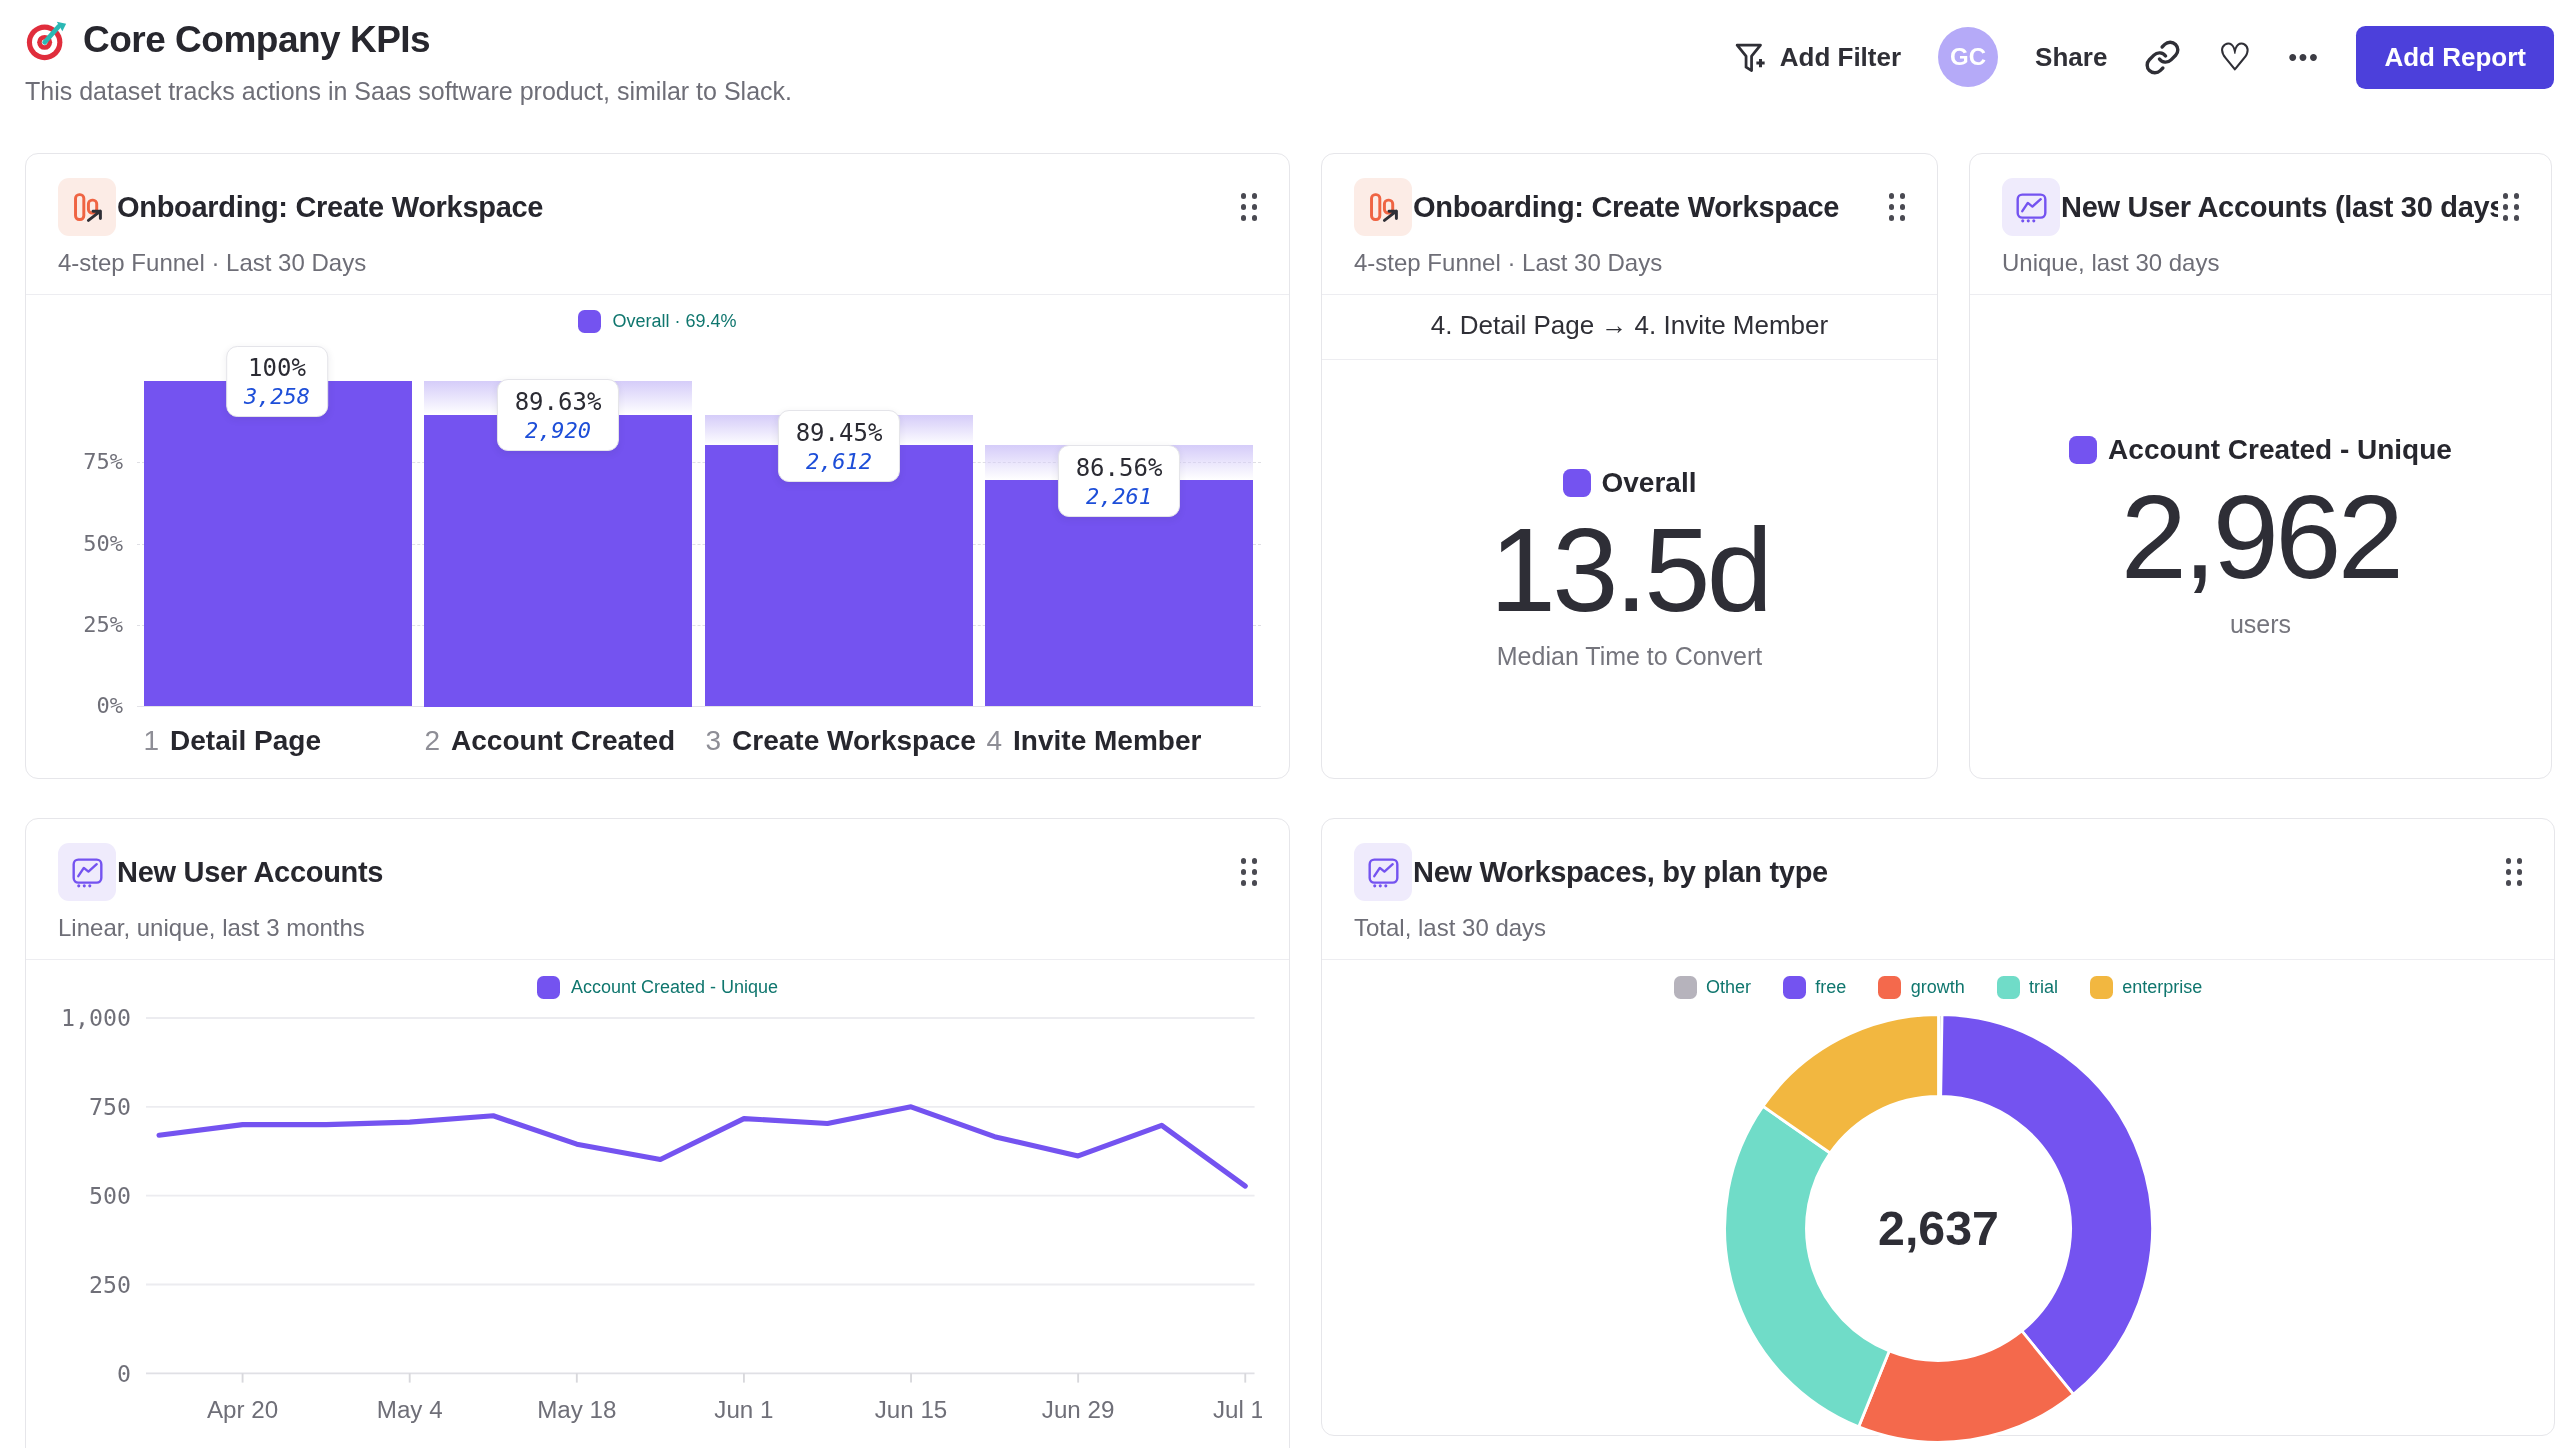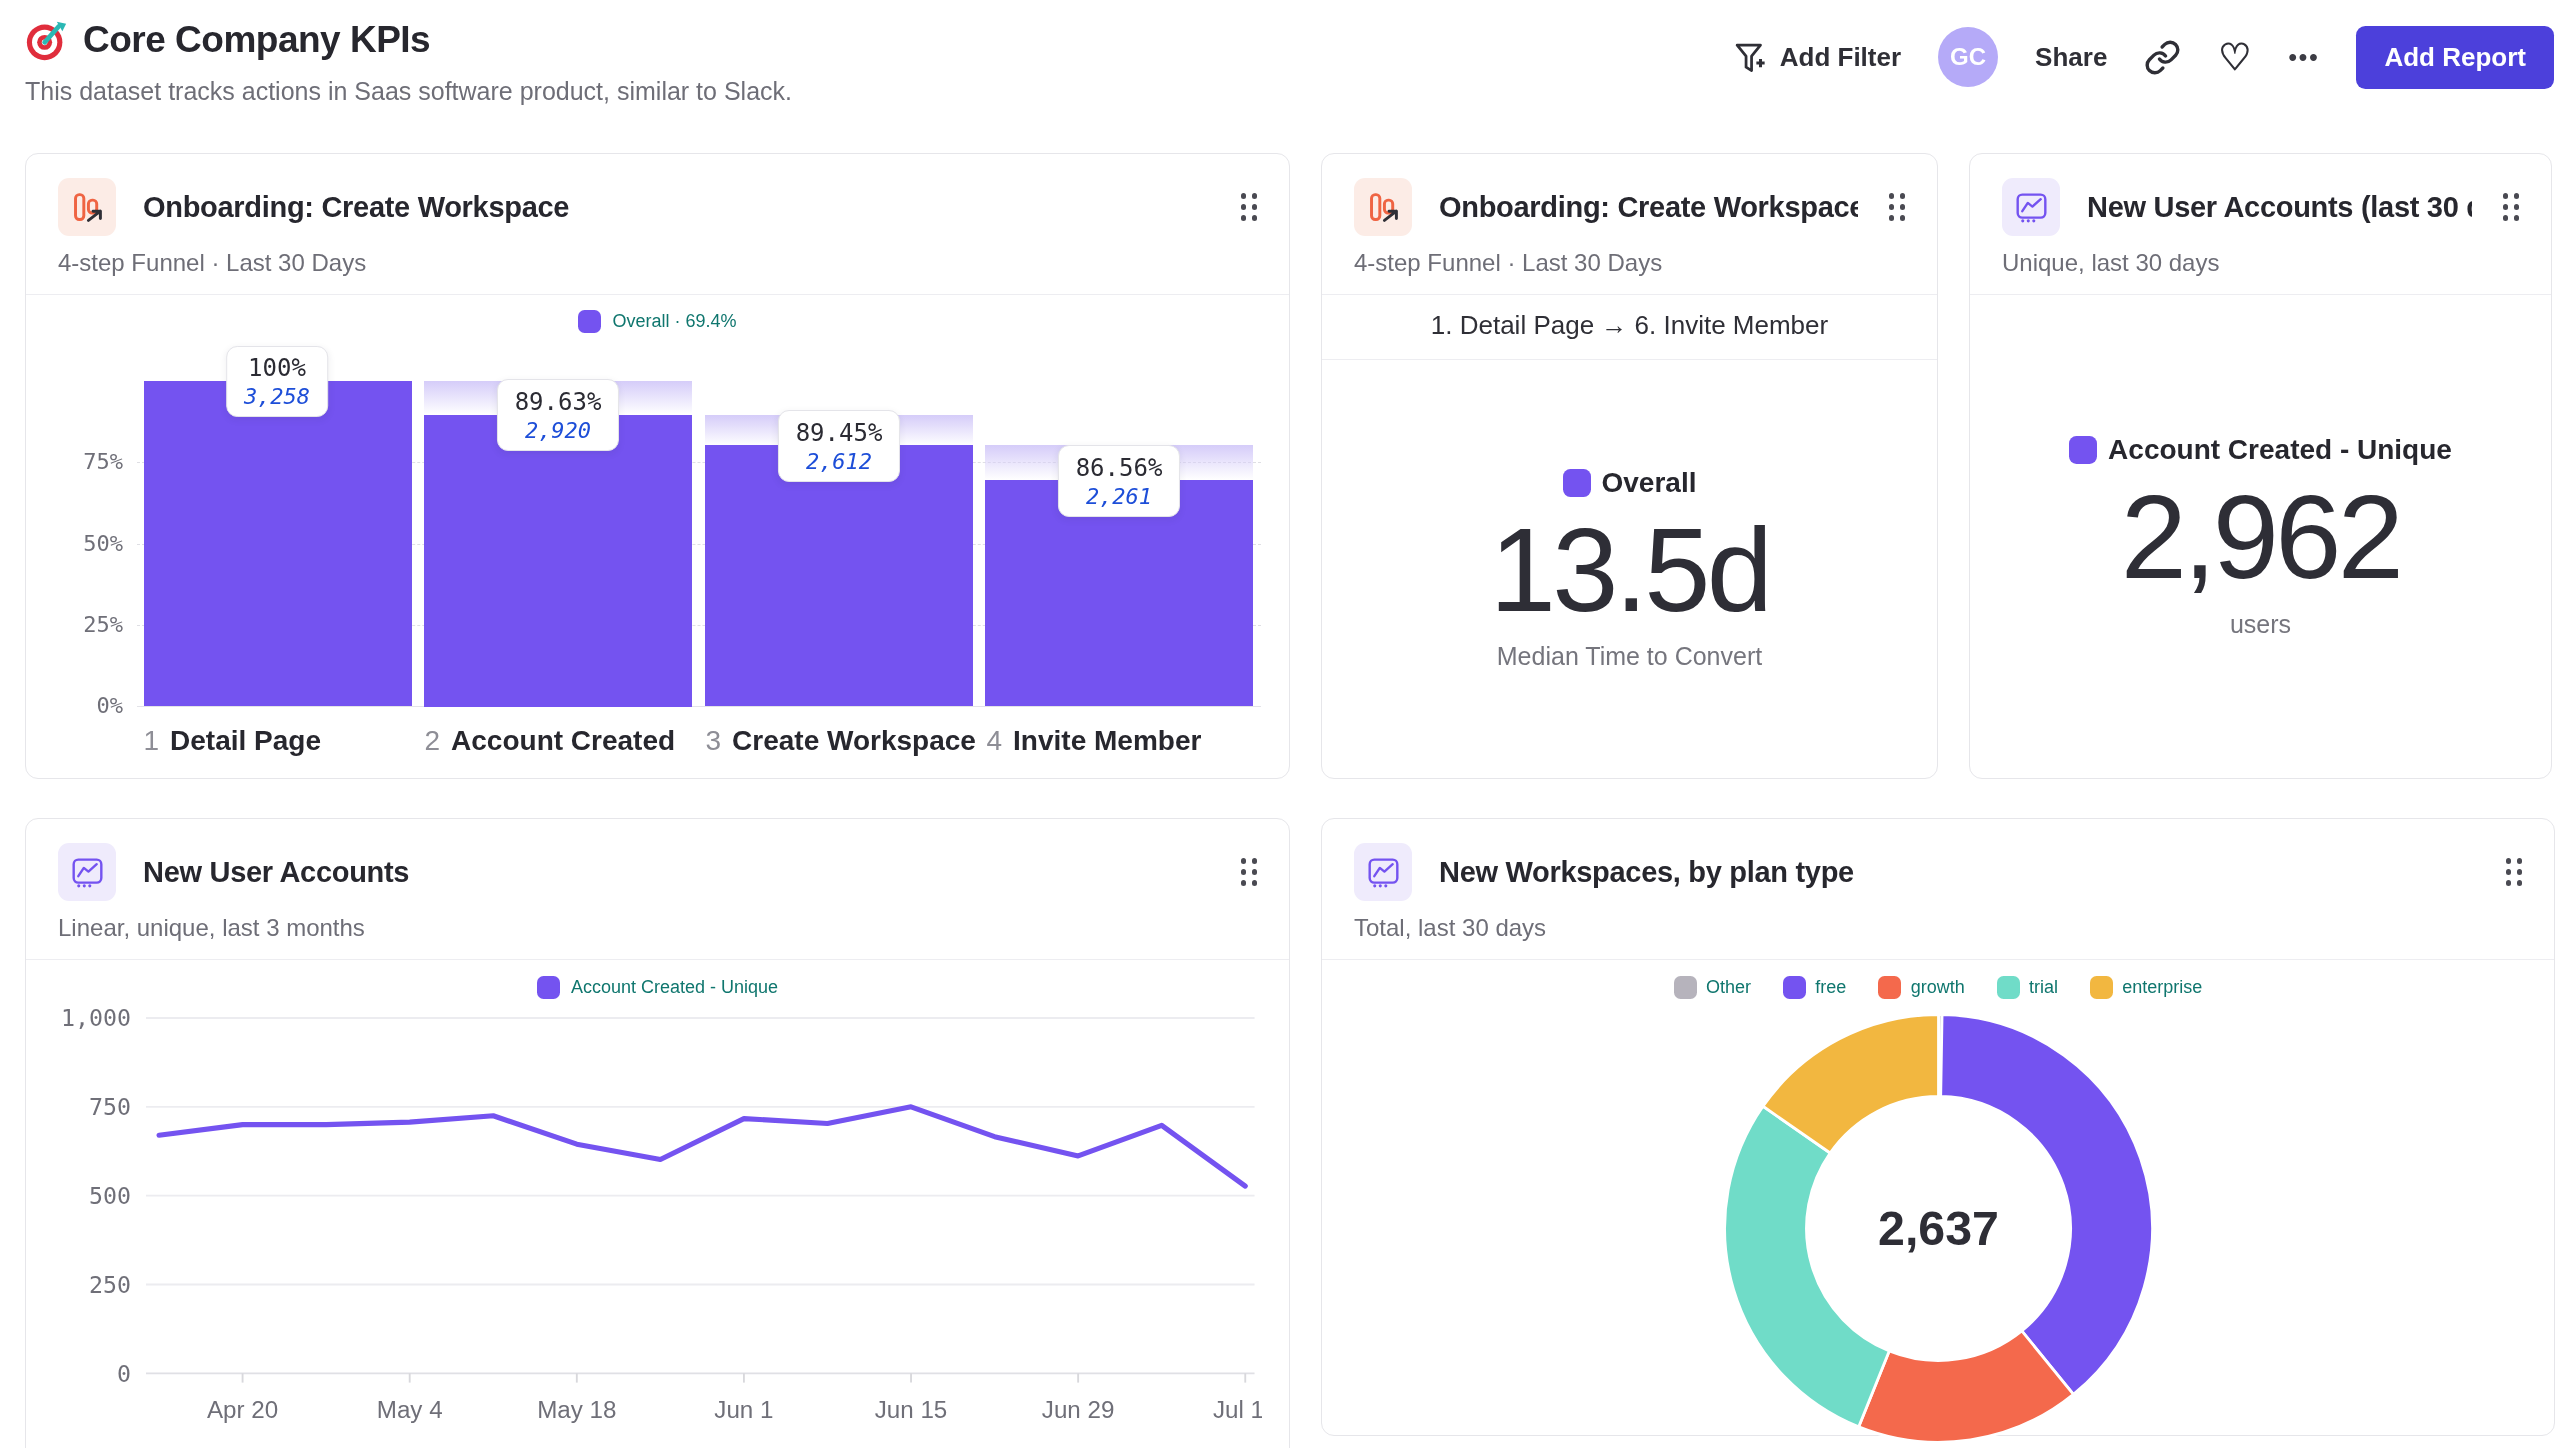--- a/index.html
+++ b/index.html
@@ -26,21 +26,21 @@
   
   .grid { display:flex; flex-wrap:wrap; gap:39px 31px; padding:0 20.5px 0 25px; }
   .card { background:#fff; border:1.9px solid #e6e6ea; border-radius:13px; position:relative; }
   .c1 { width:1265px; height:626px; }
   .c2 { width:617px;  height:626px; }
   .c3 { width:583px;  height:626px; }
   .c4 { width:1265px; height:797px; }
   .c5 { width:1234px; height:618px; }
 
   .card-head { padding:24px 28px 0 32px; }
-  .head-row { display:flex; align-items:center; gap:27px; }
+  .head-row { display:flex; align-items:center; gap:1px; }
   .icon-tile { width:58px; height:58px; border-radius:11px; flex:0 0 auto;
     display:flex; align-items:center; justify-content:center; }
   .tile-orange { background:#fcece6; }
   .tile-purple { background:#efebfc; }
   .card-title { font-size:29px; font-weight:bold; color:#27272e; letter-spacing:-0.3px;
     white-space:nowrap; overflow:hidden; }
   .card-sub { font-size:24px; color:#6e6e77; margin:13px 0 16.7px 0; }
   .drag { margin-left:auto; display:grid; grid-template-columns:repeat(2,5.6px); gap:5.6px;
     cursor:grab; padding:3.7px; }
   .drag i { width:5.6px; height:5.6px; border-radius:50%; background:#4a4a52; }
@@ -232,21 +232,21 @@
             <i></i>
             <i></i>
             <i></i>
             <i></i>
             <i></i>
           </span>
       </div>
       <p class="card-sub">4-step Funnel · Last 30 Days</p>
     </div>
     <div class="divider"></div>
-    <div class="range-row">1. Detail Page → 6. Invite Member</div>
+    <div class="range-row">4. Detail Page → 4. Invite Member</div>
     <div class="metric-body">
       <div class="legend-row metric-legend">
         <span class="swatch" style="background:#7453f0"></span>
         <span class="legend-text">Overall</span>
       </div>
       <div class="big-number">13.5d</div>
       <div class="metric-caption">Median Time to Convert</div>
     </div>
   </section>
 

